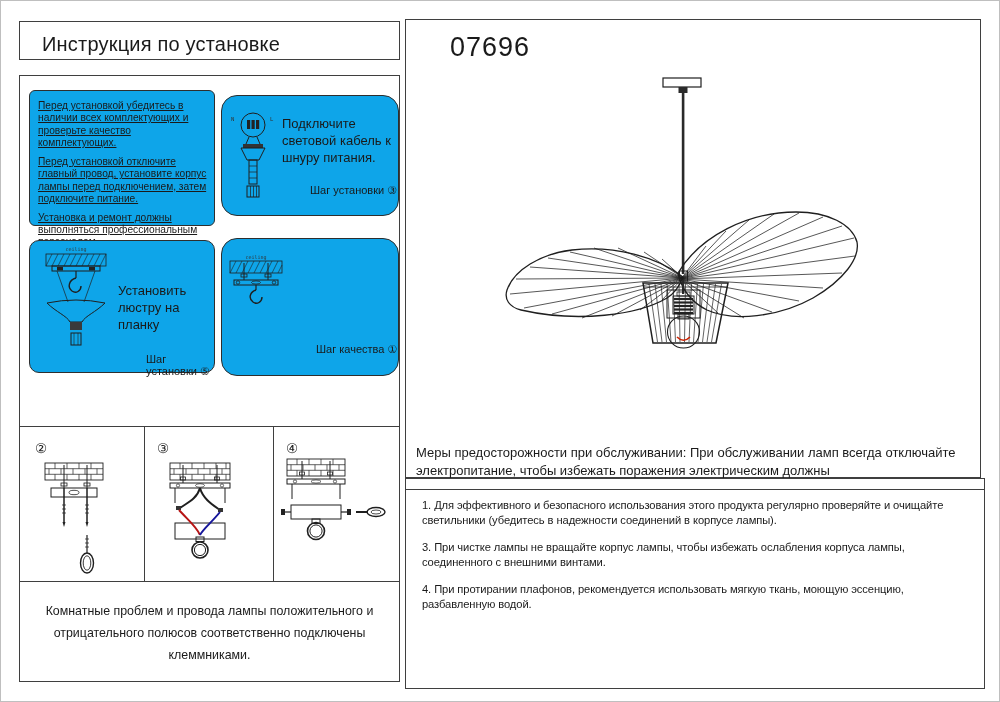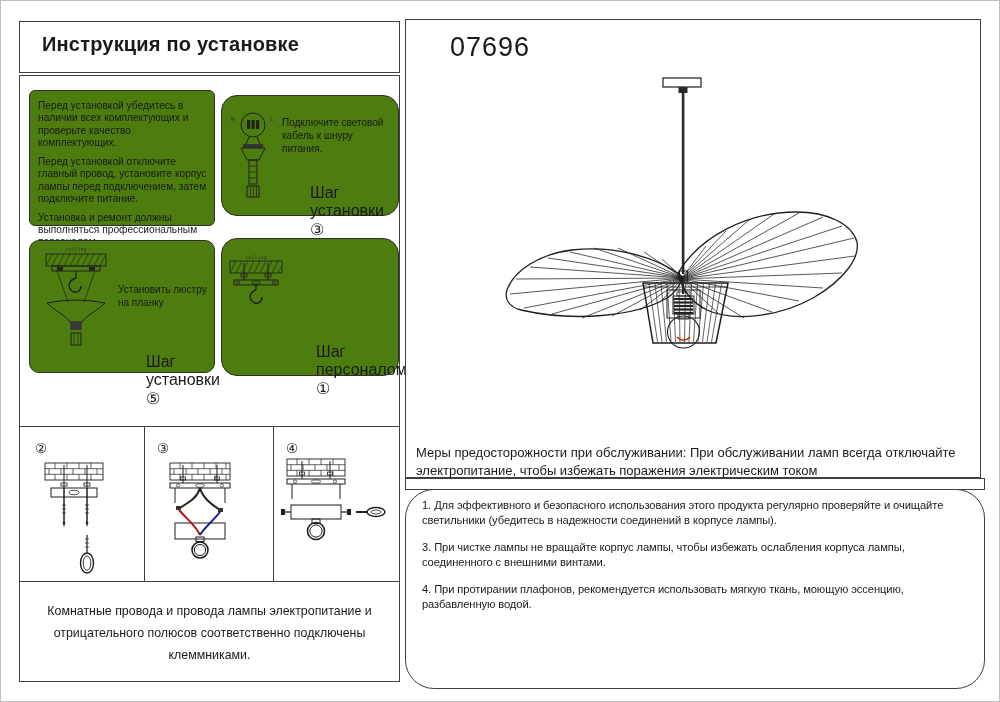--- a/index.html
+++ b/index.html
@@ -3,36 +3,36 @@
 <meta charset="utf-8">
 <style>
   html,body{margin:0;padding:0;}
   body{
     width:1000px;height:702px;position:relative;background:#ffffff;
     font-family:"Liberation Sans", sans-serif;color:#1a1a1a;overflow:hidden;
     box-shadow:inset 0 0 0 1px #bfbfbf;
   }
   .box{position:absolute;border:1px solid #3f3f3f;background:#fff;box-sizing:border-box;}
   
-  #title-box{left:19px;top:21px;width:381px;height:52px;font-weight:bold;}
+  #title-box{left:19px;top:21px;width:381px;height:39px;}
   #title-box .t{position:absolute;left:22px;top:0;line-height:45px;font-size:20px;letter-spacing:.2px;}
   #left-main{left:19px;top:75px;width:381px;height:607px;}
   .rline{position:absolute;background:#3f3f3f;}
   #div-h1{left:0;top:350px;width:379px;height:1px;}
   #div-h2{left:0;top:505px;width:379px;height:1px;}
   #div-v1{left:124px;top:350px;width:1px;height:155px;}
   #div-v2{left:253px;top:350px;width:1px;height:155px;}
-  .ib{position:absolute;border:1px solid #2e2e2e;box-sizing:border-box;background:#4d7c0f;}
+  .ib{position:absolute;border:1px solid #2e2e2e;box-sizing:border-box;background:#0ea5e9;text-decoration:underline;}
   #ibox1{left:9px;top:14px;width:186px;height:136px;border-radius:6px;padding:9px 7px 6px 8px;}
   #ibox1 p{margin:0 0 6px 0;font-size:10.2px;line-height:1.22;}
   #ibox2{left:201px;top:19px;width:178px;height:121px;border-radius:16px;}
   #ibox3{left:9px;top:164px;width:186px;height:133px;border-radius:10px;}
   #ibox4{left:201px;top:162px;width:178px;height:138px;border-radius:16px;}
-  .ib .txt{position:absolute;font-size:10px;line-height:1.3;}
-  .ib .step{position:absolute;font-size:16px;padding-left:28px;}
+  .ib .txt{position:absolute;font-size:13px;line-height:1.3;}
+  .ib .step{position:absolute;font-size:11px;padding-left:28px;}
   #ibox2 .txt{left:60px;top:20px;width:112px;}
   #ibox2 .step{left:60px;top:88px;}
   #ibox3 .txt{left:88px;top:42px;width:92px;}
   #ibox3 .step{left:88px;top:112px;}
   #ibox4 .txt{left:66px;top:12px;width:106px;}
   #ibox4 .step{left:66px;top:104px;}
   .dlabel{position:absolute;font-size:13.5px;color:#222;}
   #dlab1{left:15px;top:364px;}
   #dlab2{left:137px;top:364px;}
   #dlab3{left:266px;top:364px;}
@@ -40,21 +40,21 @@
   #dsvg1{left:1px;top:351px;}
   #dsvg2{left:125px;top:351px;}
   #dsvg3{left:254px;top:351px;}
   #footer-note{position:absolute;left:0;top:524px;width:379px;text-align:center;font-size:12.4px;line-height:22px;}
   
   #right-top{left:405px;top:19px;width:576px;height:459px;}
   #model-label{position:absolute;left:44px;top:12px;font-size:27px;letter-spacing:1px;}
   #lamp-svg{position:absolute;left:80px;top:46px;}
   #caution{position:absolute;left:10px;top:424px;width:556px;font-size:13px;line-height:18px;}
   #right-strip{left:405px;top:478px;width:580px;height:12px;}
-  #right-list{left:405px;top:489px;width:580px;height:200px;padding:8px 10px 0 16px;border-radius:29px;}
+  #right-list{left:405px;top:489px;width:580px;height:200px;padding:8px 10px 0 16px;}
   #right-list .li{font-size:11.2px;line-height:15.4px;margin-bottom:11px;letter-spacing:-0.1px;}
   svg{display:block;}
   .st{stroke:#1f1f1f;fill:none;}
   text.tiny{font-family:"DejaVu Sans Mono", monospace;fill:#333;}
 </style>
 </head>
 <body>
 
 <div class="box" id="title-box">
   <div class="t">Инструкция по установке</div>
@@ -144,21 +144,21 @@
       <line x1="40" y1="10" x2="40" y2="27" class="st" stroke-width="1"></line>
       <rect x="13" y="21" width="6" height="3" class="st" stroke-width=".8" fill="#fff"></rect>
       <rect x="37" y="21" width="6" height="3" class="st" stroke-width=".8" fill="#fff"></rect>
       <rect x="6" y="27" width="44" height="5" class="st" stroke-width="1" fill="#fff"></rect>
       <circle cx="10" cy="29.5" r="1.7" class="st" stroke-width=".8"></circle>
       <circle cx="46" cy="29.5" r="1.7" class="st" stroke-width=".8"></circle>
       <ellipse cx="28" cy="29.5" rx="4.5" ry="1.6" class="st" stroke-width=".8"></ellipse>
       <line x1="28" y1="32" x2="28" y2="37" class="st" stroke-width="1.2"></line>
       <path d="M 28 37 C 22 39, 20 45, 25 49 C 29 52, 34 49, 34 44" class="st" stroke-width="1.4"></path>
     </svg>
-    <div class="step">Шаг персоналом ①</div>
+    <div class="step">Шаг качества ①</div>
   </div>
 
   <div class="rline" id="div-h1"></div>
   <div class="rline" id="div-h2"></div>
   <div class="rline" id="div-v1"></div>
   <div class="rline" id="div-v2"></div>
 
   <span class="dlabel" id="dlab1">②</span>
   <span class="dlabel" id="dlab2">③</span>
   <span class="dlabel" id="dlab3">④</span>
@@ -278,21 +278,21 @@
     <rect x="73" y="82" width="4" height="6" fill="#222"></rect>
     <line x1="67" y1="85" x2="73" y2="85" class="st" stroke-width="1.2"></line>
     <rect x="38" y="92" width="8" height="4.5" class="st" stroke-width="1" fill="#fff"></rect>
     <circle cx="42" cy="104" r="8.5" class="st" stroke-width="1.6"></circle>
     <circle cx="42" cy="104" r="6.1" class="st" stroke-width="1"></circle>
     <line x1="82" y1="85" x2="94" y2="85" class="st" stroke-width="2"></line>
     <ellipse cx="102" cy="85" rx="9" ry="4.5" class="st" stroke-width="1.4" fill="#fff"></ellipse>
     <ellipse cx="102" cy="85" rx="5" ry="2" class="st" stroke-width=".8"></ellipse>
   </svg>
 
-  <div id="footer-note">Комнатные провода и провода лампы электропитание и отрицательного полюсов соответственно подключены клеммниками.</div>
+  <div id="footer-note">Комнатные проблем и провода лампы положительного и отрицательного полюсов соответственно подключены клеммниками.</div>
 </div>
 
 <div class="box" id="right-top">
   <div id="model-label">07696</div>
 
   <svg id="lamp-svg" width="400" height="340" viewBox="0 0 400 340">
 
     <rect x="177" y="12" width="38" height="9" class="st" stroke-width="1.2" fill="#fff"></rect>
     <rect x="192.5" y="21" width="9" height="6" fill="#2a2a2a"></rect>
     <rect x="195.8" y="27" width="2.6" height="181" fill="#2a2a2a"></rect>
@@ -366,21 +366,21 @@
         <line x1="188" y1="236.5" x2="207" y2="236.5"></line>
         <line x1="188" y1="240" x2="207" y2="240"></line>
         <line x1="188" y1="243.5" x2="207" y2="243.5"></line>
         <line x1="188" y1="247" x2="207" y2="247"></line>
     </g>
     <rect x="192" y="248" width="11" height="5" class="st" stroke-width=".9" fill="#fff"></rect>
     <circle cx="197.5" cy="266" r="16" class="st" stroke-width="1.1" fill="#fff"></circle>
     <path d="M 191 271 Q 197.5 277.5 204 271" fill="none" stroke="#cc2200" stroke-width="1.5"></path>
   </svg>
 
-  <div id="caution">Меры предосторожности при обслуживании: При обслуживании ламп всегда отключайте электропитание, чтобы избежать поражения электрическим током</div>
+  <div id="caution">Меры предосторожности при обслуживании: При обслуживании ламп всегда отключайте электропитание, чтобы избежать поражения электрическим должны</div>
 </div>
 
 <div class="box" id="right-strip"></div>
 
 <div class="box" id="right-list">
   <div class="li">1.  Для эффективного и безопасного использования этого продукта регулярно проверяйте и очищайте светильники (убедитесь в надежности соединений в корпусе лампы).</div>
   <div class="li">3.  При чистке лампы не вращайте корпус лампы, чтобы избежать ослабления корпуса лампы, соединенного с внешними винтами.</div>
   <div class="li">4.  При протирании плафонов, рекомендуется использовать мягкую ткань, моющую эссенцию, разбавленную водой.</div>
 </div>
 

